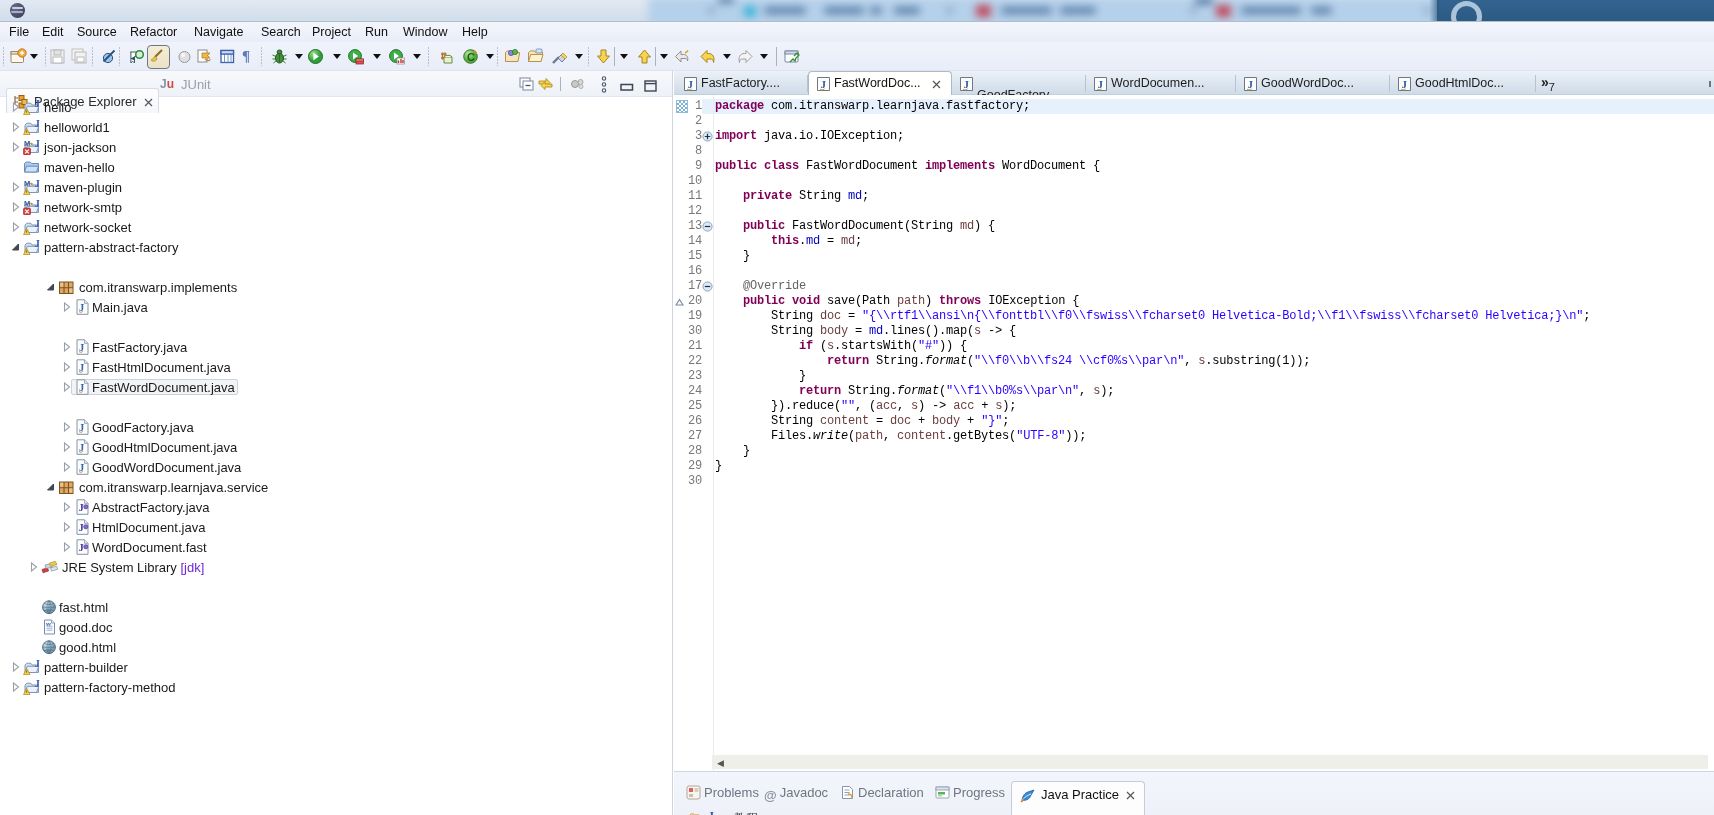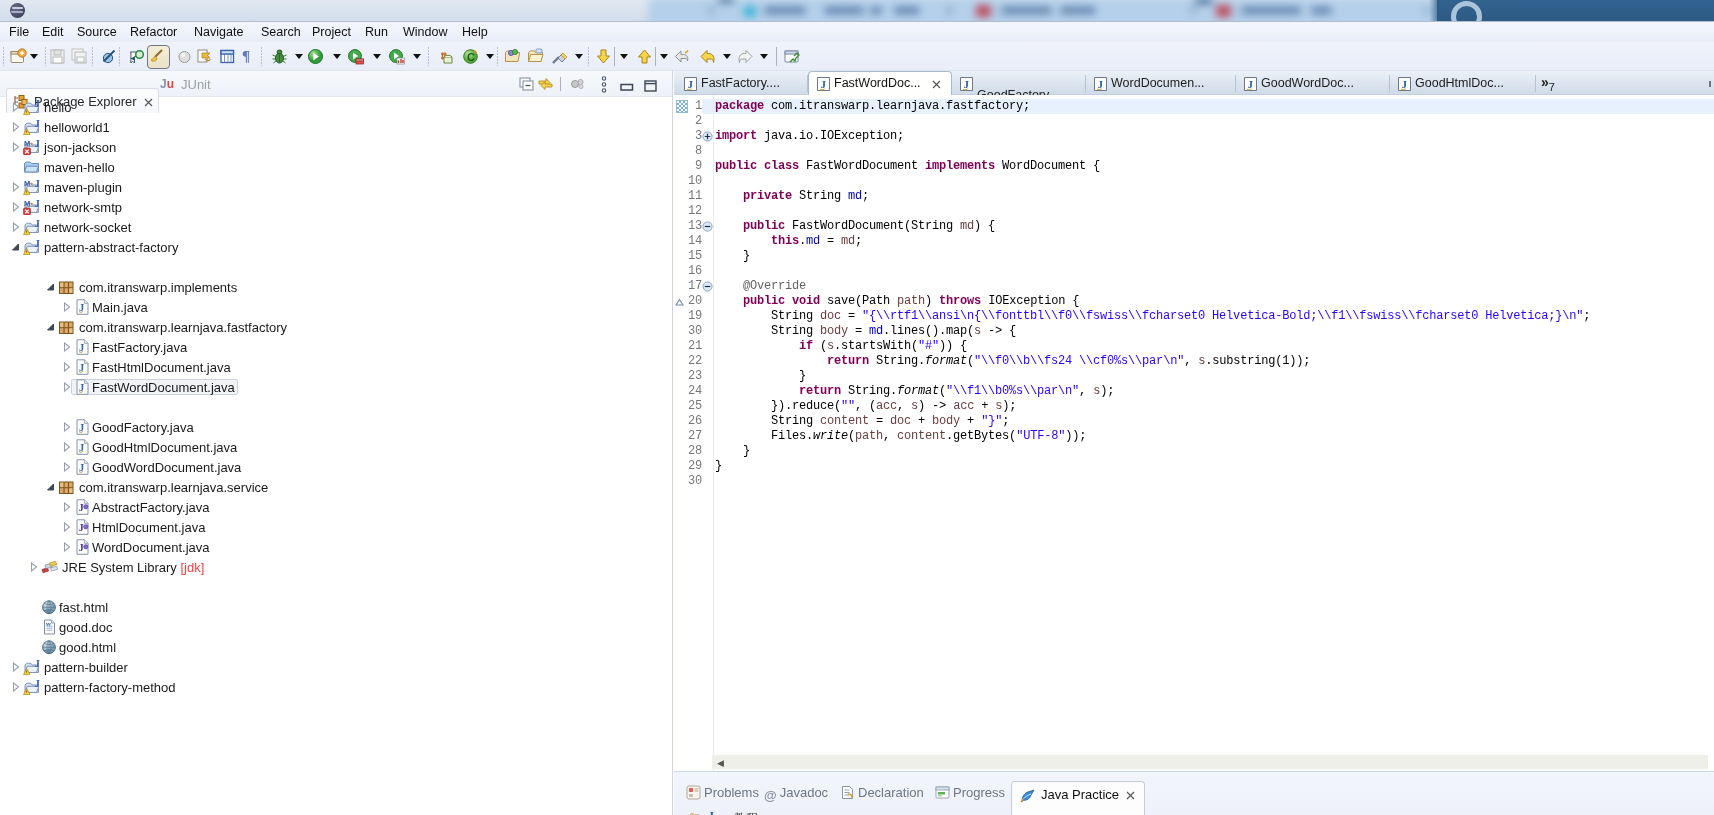--- a/index.html
+++ b/index.html
@@ -439,113 +439,102 @@
           <path d="M1.5 1l5 4-5 4z" fill="#fff" stroke="#9aa0ac" stroke-width="1.1"></path>
         </svg>
         <span class="ticon" style="left:74px"><svg width="17" height="16" viewBox="0 0 17 16">
             <path d="M3 0.8h7.5l3.5 3.5v11H3z" fill="#fdfdfc" stroke="#8494a8"></path>
             <path d="M10.5 0.8v3.5H14" fill="#e8ecf2" stroke="#8494a8" stroke-width="0.8"></path>
             <text x="5" y="11.5" font-size="10.5" font-weight="bold" fill="#3a66b0" font-family="Liberation Serif">J</text>
             <path d="M5 12.6c1.6 1.2 3.4.6 4-.4" stroke="#b89440" stroke-width="1" fill="none"></path>
           </svg></span>
         <span class="ttxt" style="left:92px">Main.java</span>
       </div>
-<div class="trow" style="top:220px">
+<div class="trow" style="top:240px">
+        <svg class="aw" style="left:63px" width="8" height="10" viewBox="0 0 8 10">
+          <path d="M1.5 1l5 4-5 4z" fill="#fff" stroke="#9aa0ac" stroke-width="1.1"></path>
+        </svg>
+        <span class="ticon" style="left:74px"><svg width="17" height="16" viewBox="0 0 17 16">
+            <path d="M3 0.8h7.5l3.5 3.5v11H3z" fill="#fdfdfc" stroke="#8494a8"></path>
+            <path d="M10.5 0.8v3.5H14" fill="#e8ecf2" stroke="#8494a8" stroke-width="0.8"></path>
+            <text x="5" y="11.5" font-size="10.5" font-weight="bold" fill="#3a66b0" font-family="Liberation Serif">J</text>
+            <path d="M5 12.6c1.6 1.2 3.4.6 4-.4" stroke="#b89440" stroke-width="1" fill="none"></path>
+          </svg></span>
+        <span class="ttxt" style="left:92px">FastFactory.java</span>
+      </div>
+<div class="trow" style="top:260px">
+        <svg class="aw" style="left:63px" width="8" height="10" viewBox="0 0 8 10">
+          <path d="M1.5 1l5 4-5 4z" fill="#fff" stroke="#9aa0ac" stroke-width="1.1"></path>
+        </svg>
+        <span class="ticon" style="left:74px"><svg width="17" height="16" viewBox="0 0 17 16">
+            <path d="M3 0.8h7.5l3.5 3.5v11H3z" fill="#fdfdfc" stroke="#8494a8"></path>
+            <path d="M10.5 0.8v3.5H14" fill="#e8ecf2" stroke="#8494a8" stroke-width="0.8"></path>
+            <text x="5" y="11.5" font-size="10.5" font-weight="bold" fill="#3a66b0" font-family="Liberation Serif">J</text>
+            <path d="M5 12.6c1.6 1.2 3.4.6 4-.4" stroke="#b89440" stroke-width="1" fill="none"></path>
+          </svg></span>
+        <span class="ttxt" style="left:92px">FastHtmlDocument.java</span>
+      </div>
+<div class="trow" style="top:280px">
+        <span class="tsel" style="left:71px; top:2px; width:167px; height:16px"></span>
+        <svg class="aw" style="left:63px" width="8" height="10" viewBox="0 0 8 10">
+          <path d="M1.5 1l5 4-5 4z" fill="#fff" stroke="#9aa0ac" stroke-width="1.1"></path>
+        </svg>
+        <span class="ticon" style="left:74px"><svg width="17" height="16" viewBox="0 0 17 16">
+            <path d="M3 0.8h7.5l3.5 3.5v11H3z" fill="#fdfdfc" stroke="#8494a8"></path>
+            <path d="M10.5 0.8v3.5H14" fill="#e8ecf2" stroke="#8494a8" stroke-width="0.8"></path>
+            <text x="5" y="11.5" font-size="10.5" font-weight="bold" fill="#3a66b0" font-family="Liberation Serif">J</text>
+            <path d="M5 12.6c1.6 1.2 3.4.6 4-.4" stroke="#b89440" stroke-width="1" fill="none"></path>
+          </svg></span>
+        <span class="ttxt" style="left:92px">FastWordDocument.java</span>
+      </div>
+<div class="trow" style="top:320px">
+        <svg class="aw" style="left:63px" width="8" height="10" viewBox="0 0 8 10">
+          <path d="M1.5 1l5 4-5 4z" fill="#fff" stroke="#9aa0ac" stroke-width="1.1"></path>
+        </svg>
+        <span class="ticon" style="left:74px"><svg width="17" height="16" viewBox="0 0 17 16">
+            <path d="M3 0.8h7.5l3.5 3.5v11H3z" fill="#fdfdfc" stroke="#8494a8"></path>
+            <path d="M10.5 0.8v3.5H14" fill="#e8ecf2" stroke="#8494a8" stroke-width="0.8"></path>
+            <text x="5" y="11.5" font-size="10.5" font-weight="bold" fill="#3a66b0" font-family="Liberation Serif">J</text>
+            <path d="M5 12.6c1.6 1.2 3.4.6 4-.4" stroke="#b89440" stroke-width="1" fill="none"></path>
+          </svg></span>
+        <span class="ttxt" style="left:92px">GoodFactory.java</span>
+      </div>
+<div class="trow" style="top:340px">
+        <svg class="aw" style="left:63px" width="8" height="10" viewBox="0 0 8 10">
+          <path d="M1.5 1l5 4-5 4z" fill="#fff" stroke="#9aa0ac" stroke-width="1.1"></path>
+        </svg>
+        <span class="ticon" style="left:74px"><svg width="17" height="16" viewBox="0 0 17 16">
+            <path d="M3 0.8h7.5l3.5 3.5v11H3z" fill="#fdfdfc" stroke="#8494a8"></path>
+            <path d="M10.5 0.8v3.5H14" fill="#e8ecf2" stroke="#8494a8" stroke-width="0.8"></path>
+            <text x="5" y="11.5" font-size="10.5" font-weight="bold" fill="#3a66b0" font-family="Liberation Serif">J</text>
+            <path d="M5 12.6c1.6 1.2 3.4.6 4-.4" stroke="#b89440" stroke-width="1" fill="none"></path>
+          </svg></span>
+        <span class="ttxt" style="left:92px">GoodHtmlDocument.java</span>
+      </div>
+<div class="trow" style="top:360px">
+        <svg class="aw" style="left:63px" width="8" height="10" viewBox="0 0 8 10">
+          <path d="M1.5 1l5 4-5 4z" fill="#fff" stroke="#9aa0ac" stroke-width="1.1"></path>
+        </svg>
+        <span class="ticon" style="left:74px"><svg width="17" height="16" viewBox="0 0 17 16">
+            <path d="M3 0.8h7.5l3.5 3.5v11H3z" fill="#fdfdfc" stroke="#8494a8"></path>
+            <path d="M10.5 0.8v3.5H14" fill="#e8ecf2" stroke="#8494a8" stroke-width="0.8"></path>
+            <text x="5" y="11.5" font-size="10.5" font-weight="bold" fill="#3a66b0" font-family="Liberation Serif">J</text>
+            <path d="M5 12.6c1.6 1.2 3.4.6 4-.4" stroke="#b89440" stroke-width="1" fill="none"></path>
+          </svg></span>
+        <span class="ttxt" style="left:92px">GoodWordDocument.java</span>
+      </div>
+<div class="trow" style="top:380px">
         <svg class="aw" style="left:45px" width="10" height="10" viewBox="0 0 10 10">
           <path d="M8.5 2v6h-6z" fill="#404854" stroke="#404854"></path>
         </svg>
         <span class="ticon" style="left:58px"><svg width="17" height="16" viewBox="0 0 17 16">
             <rect x="1.5" y="3" width="13.5" height="11.5" fill="#dfa767" stroke="#7a551e" stroke-width="1"></rect>
             <path d="M1.5 8.75h13.5M6 3v11.5M10.5 3v11.5" stroke="#7a551e" stroke-width="1.1"></path>
             <path d="M2.3 3.8h3v4h-3zM11.3 9.6h3v4h-3z" fill="#ecc28c"></path>
           </svg></span>
-        <span class="ttxt" style="left:79px">com.itranswarp.learnjava.fastfactory</span>
-      </div>
-<div class="trow" style="top:240px">
-        <svg class="aw" style="left:63px" width="8" height="10" viewBox="0 0 8 10">
-          <path d="M1.5 1l5 4-5 4z" fill="#fff" stroke="#9aa0ac" stroke-width="1.1"></path>
-        </svg>
-        <span class="ticon" style="left:74px"><svg width="17" height="16" viewBox="0 0 17 16">
-            <path d="M3 0.8h7.5l3.5 3.5v11H3z" fill="#fdfdfc" stroke="#8494a8"></path>
-            <path d="M10.5 0.8v3.5H14" fill="#e8ecf2" stroke="#8494a8" stroke-width="0.8"></path>
-            <text x="5" y="11.5" font-size="10.5" font-weight="bold" fill="#3a66b0" font-family="Liberation Serif">J</text>
-            <path d="M5 12.6c1.6 1.2 3.4.6 4-.4" stroke="#b89440" stroke-width="1" fill="none"></path>
-          </svg></span>
-        <span class="ttxt" style="left:92px">FastFactory.java</span>
-      </div>
-<div class="trow" style="top:260px">
-        <svg class="aw" style="left:63px" width="8" height="10" viewBox="0 0 8 10">
-          <path d="M1.5 1l5 4-5 4z" fill="#fff" stroke="#9aa0ac" stroke-width="1.1"></path>
-        </svg>
-        <span class="ticon" style="left:74px"><svg width="17" height="16" viewBox="0 0 17 16">
-            <path d="M3 0.8h7.5l3.5 3.5v11H3z" fill="#fdfdfc" stroke="#8494a8"></path>
-            <path d="M10.5 0.8v3.5H14" fill="#e8ecf2" stroke="#8494a8" stroke-width="0.8"></path>
-            <text x="5" y="11.5" font-size="10.5" font-weight="bold" fill="#3a66b0" font-family="Liberation Serif">J</text>
-            <path d="M5 12.6c1.6 1.2 3.4.6 4-.4" stroke="#b89440" stroke-width="1" fill="none"></path>
-          </svg></span>
-        <span class="ttxt" style="left:92px">FastHtmlDocument.java</span>
-      </div>
-<div class="trow" style="top:280px">
-        <span class="tsel" style="left:71px; top:2px; width:167px; height:16px"></span>
-        <svg class="aw" style="left:63px" width="8" height="10" viewBox="0 0 8 10">
-          <path d="M1.5 1l5 4-5 4z" fill="#fff" stroke="#9aa0ac" stroke-width="1.1"></path>
-        </svg>
-        <span class="ticon" style="left:74px"><svg width="17" height="16" viewBox="0 0 17 16">
-            <path d="M3 0.8h7.5l3.5 3.5v11H3z" fill="#fdfdfc" stroke="#8494a8"></path>
-            <path d="M10.5 0.8v3.5H14" fill="#e8ecf2" stroke="#8494a8" stroke-width="0.8"></path>
-            <text x="5" y="11.5" font-size="10.5" font-weight="bold" fill="#3a66b0" font-family="Liberation Serif">J</text>
-            <path d="M5 12.6c1.6 1.2 3.4.6 4-.4" stroke="#b89440" stroke-width="1" fill="none"></path>
-          </svg></span>
-        <span class="ttxt" style="left:92px">FastWordDocument.java</span>
-      </div>
-<div class="trow" style="top:320px">
-        <svg class="aw" style="left:63px" width="8" height="10" viewBox="0 0 8 10">
-          <path d="M1.5 1l5 4-5 4z" fill="#fff" stroke="#9aa0ac" stroke-width="1.1"></path>
-        </svg>
-        <span class="ticon" style="left:74px"><svg width="17" height="16" viewBox="0 0 17 16">
-            <path d="M3 0.8h7.5l3.5 3.5v11H3z" fill="#fdfdfc" stroke="#8494a8"></path>
-            <path d="M10.5 0.8v3.5H14" fill="#e8ecf2" stroke="#8494a8" stroke-width="0.8"></path>
-            <text x="5" y="11.5" font-size="10.5" font-weight="bold" fill="#3a66b0" font-family="Liberation Serif">J</text>
-            <path d="M5 12.6c1.6 1.2 3.4.6 4-.4" stroke="#b89440" stroke-width="1" fill="none"></path>
-          </svg></span>
-        <span class="ttxt" style="left:92px">GoodFactory.java</span>
-      </div>
-<div class="trow" style="top:340px">
-        <svg class="aw" style="left:63px" width="8" height="10" viewBox="0 0 8 10">
-          <path d="M1.5 1l5 4-5 4z" fill="#fff" stroke="#9aa0ac" stroke-width="1.1"></path>
-        </svg>
-        <span class="ticon" style="left:74px"><svg width="17" height="16" viewBox="0 0 17 16">
-            <path d="M3 0.8h7.5l3.5 3.5v11H3z" fill="#fdfdfc" stroke="#8494a8"></path>
-            <path d="M10.5 0.8v3.5H14" fill="#e8ecf2" stroke="#8494a8" stroke-width="0.8"></path>
-            <text x="5" y="11.5" font-size="10.5" font-weight="bold" fill="#3a66b0" font-family="Liberation Serif">J</text>
-            <path d="M5 12.6c1.6 1.2 3.4.6 4-.4" stroke="#b89440" stroke-width="1" fill="none"></path>
-          </svg></span>
-        <span class="ttxt" style="left:92px">GoodHtmlDocument.java</span>
-      </div>
-<div class="trow" style="top:360px">
-        <svg class="aw" style="left:63px" width="8" height="10" viewBox="0 0 8 10">
-          <path d="M1.5 1l5 4-5 4z" fill="#fff" stroke="#9aa0ac" stroke-width="1.1"></path>
-        </svg>
-        <span class="ticon" style="left:74px"><svg width="17" height="16" viewBox="0 0 17 16">
-            <path d="M3 0.8h7.5l3.5 3.5v11H3z" fill="#fdfdfc" stroke="#8494a8"></path>
-            <path d="M10.5 0.8v3.5H14" fill="#e8ecf2" stroke="#8494a8" stroke-width="0.8"></path>
-            <text x="5" y="11.5" font-size="10.5" font-weight="bold" fill="#3a66b0" font-family="Liberation Serif">J</text>
-            <path d="M5 12.6c1.6 1.2 3.4.6 4-.4" stroke="#b89440" stroke-width="1" fill="none"></path>
-          </svg></span>
-        <span class="ttxt" style="left:92px">GoodWordDocument.java</span>
-      </div>
-<div class="trow" style="top:380px">
-        <svg class="aw" style="left:45px" width="10" height="10" viewBox="0 0 10 10">
-          <path d="M8.5 2v6h-6z" fill="#404854" stroke="#404854"></path>
-        </svg>
-        <span class="ticon" style="left:58px"><svg width="17" height="16" viewBox="0 0 17 16">
-            <rect x="1.5" y="3" width="13.5" height="11.5" fill="#dfa767" stroke="#7a551e" stroke-width="1"></rect>
-            <path d="M1.5 8.75h13.5M6 3v11.5M10.5 3v11.5" stroke="#7a551e" stroke-width="1.1"></path>
-            <path d="M2.3 3.8h3v4h-3zM11.3 9.6h3v4h-3z" fill="#ecc28c"></path>
-          </svg></span>
         <span class="ttxt" style="left:79px">com.itranswarp.learnjava.service</span>
       </div>
 <div class="trow" style="top:400px">
         <svg class="aw" style="left:63px" width="8" height="10" viewBox="0 0 8 10">
           <path d="M1.5 1l5 4-5 4z" fill="#fff" stroke="#9aa0ac" stroke-width="1.1"></path>
         </svg>
         <span class="ticon" style="left:74px"><svg width="17" height="16" viewBox="0 0 17 16">
             <path d="M3 0.8h7.5l3.5 3.5v11H3z" fill="#fdfdfc" stroke="#8494a8"></path>
             <path d="M10.5 0.8v3.5H14" fill="#e8ecf2" stroke="#8494a8" stroke-width="0.8"></path>
             <text x="4.5" y="12" font-size="10.5" font-weight="bold" fill="#4a3a9a" font-family="Liberation Serif">J</text>
@@ -568,33 +557,33 @@
 <div class="trow" style="top:440px">
         <svg class="aw" style="left:63px" width="8" height="10" viewBox="0 0 8 10">
           <path d="M1.5 1l5 4-5 4z" fill="#fff" stroke="#9aa0ac" stroke-width="1.1"></path>
         </svg>
         <span class="ticon" style="left:74px"><svg width="17" height="16" viewBox="0 0 17 16">
             <path d="M3 0.8h7.5l3.5 3.5v11H3z" fill="#fdfdfc" stroke="#8494a8"></path>
             <path d="M10.5 0.8v3.5H14" fill="#e8ecf2" stroke="#8494a8" stroke-width="0.8"></path>
             <text x="4.5" y="12" font-size="10.5" font-weight="bold" fill="#4a3a9a" font-family="Liberation Serif">J</text>
             <circle cx="11.8" cy="7.8" r="2.1" fill="#8a6ac8" stroke="#4a3a9a" stroke-width="0.7"></circle>
           </svg></span>
-        <span class="ttxt" style="left:92px">WordDocument.java</span>
+        <span class="ttxt" style="left:92px">WordDocument.fast</span>
       </div>
 <div class="trow" style="top:460px">
         <svg class="aw" style="left:30px" width="8" height="10" viewBox="0 0 8 10">
           <path d="M1.5 1l5 4-5 4z" fill="#fff" stroke="#9aa0ac" stroke-width="1.1"></path>
         </svg>
         <span class="ticon" style="left:41px"><svg width="18" height="16" viewBox="0 0 18 16">
             <path d="M1 10.5l5.5-1.8 1.2 3.2L2 13.8z" fill="#cf4040" stroke="#8c2020" stroke-width="0.6"></path>
             <path d="M4 6l6.3-1.2.8 3.4-6.2 1.4z" fill="#ccd7e3" stroke="#6d7f92" stroke-width="0.6"></path>
             <path d="M8.2 4.2l6-2 1.8 3.2-6.2 2.2z" fill="#e7c84f" stroke="#a3841d" stroke-width="0.6"></path>
             <path d="M9.5 8.8l6.2-1.6 1 3.1-6.3 1.8z" fill="#dce4ed" stroke="#6d7f92" stroke-width="0.6"></path>
           </svg></span>
-        <span class="ttxt" style="left:62px">JRE System Library <span style="color:#ef4444">[jdk]</span></span>
+        <span class="ttxt" style="left:62px">JRE System Library <span style="color:#6d28d9">[jdk]</span></span>
       </div>
 <div class="trow" style="top:500px">
         <span class="ticon" style="left:41px"><svg width="17" height="16" viewBox="0 0 17 16">
             <defs>
               <radialGradient id="gl" cx="0.35" cy="0.3">
                 <stop offset="0" stop-color="#e2eef5"></stop>
                 <stop offset="0.7" stop-color="#a8c4d6"></stop>
                 <stop offset="1" stop-color="#7a9db2"></stop>
               </radialGradient>
             </defs>

